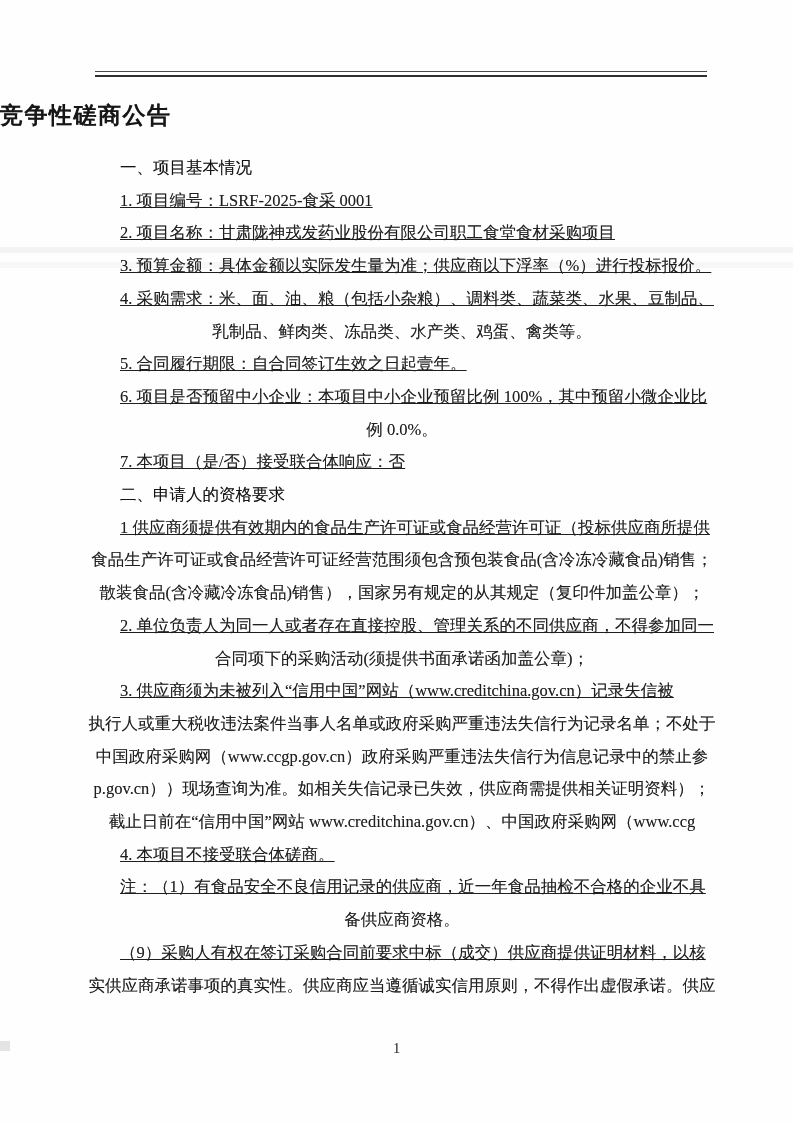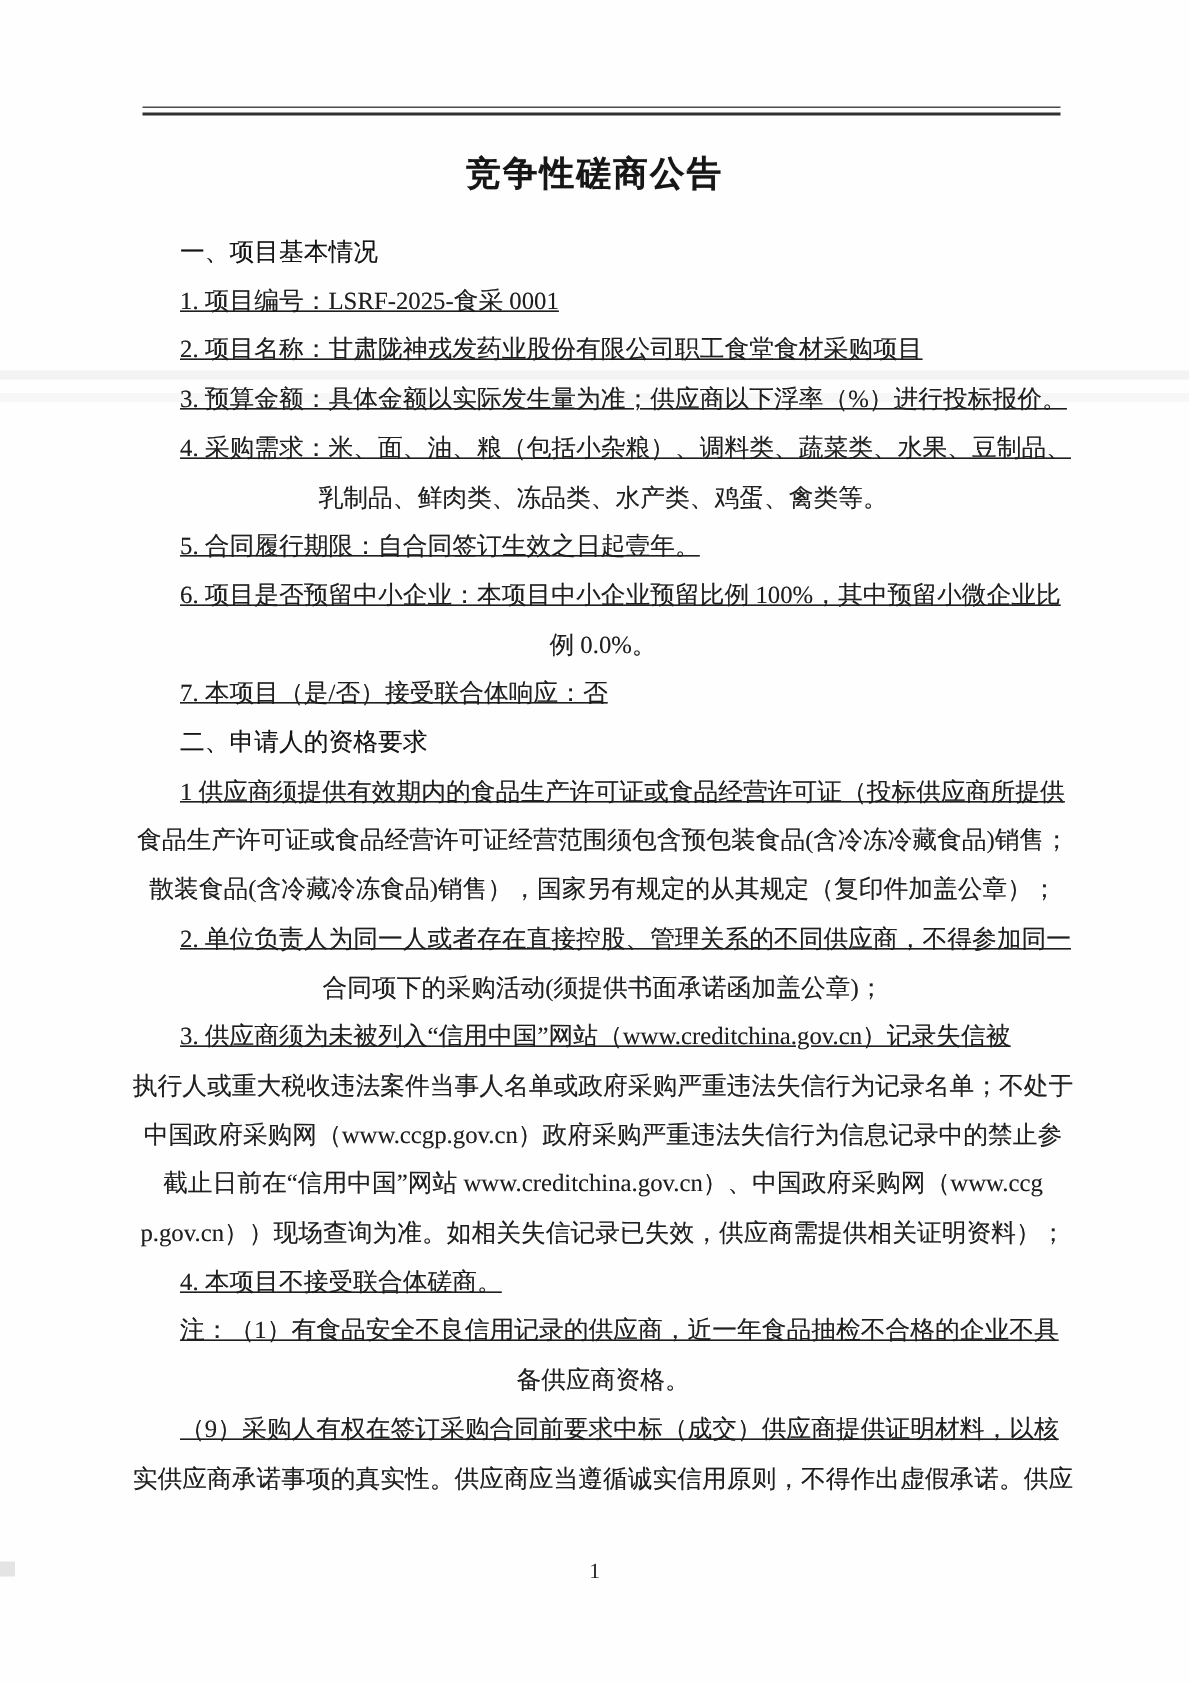--- a/index.html
+++ b/index.html
@@ -36,21 +36,20 @@
     height: 3px;
     border-top: 1.8px solid #4a4a4a;
     border-bottom: 2.6px solid #303030;
   }
 
   .doc-title {
     position: absolute;
     top: 100px;
     left: 0;
     width: 100%;
-    text-align: center;
     font-size: 23px;
     font-weight: bold;
     letter-spacing: 1.5px;
     color: #161616;
     text-shadow: 0 0 0.5px rgba(0,0,0,0.45);
   }
 
   .content {
     position: absolute;
     top: 152px;
@@ -101,22 +100,22 @@
     <div class="line indent">7. 本项目（是/否）接受联合体响应：否</div>
     <div class="line heading">二、申请人的资格要求</div>
     <div class="line indent">1 供应商须提供有效期内的食品生产许可证或食品经营许可证（投标供应商所提供</div>
     <div class="line flush">食品生产许可证或食品经营许可证经营范围须包含预包装食品(含冷冻冷藏食品)销售；</div>
     <div class="line flush">散装食品(含冷藏冷冻食品)销售），国家另有规定的从其规定（复印件加盖公章）；</div>
     <div class="line indent">2. 单位负责人为同一人或者存在直接控股、管理关系的不同供应商，不得参加同一</div>
     <div class="line flush">合同项下的采购活动(须提供书面承诺函加盖公章)；</div>
     <div class="line indent">3. 供应商须为未被列入“信用中国”网站（www.creditchina.gov.cn）记录失信被</div>
     <div class="line flush">执行人或重大税收违法案件当事人名单或政府采购严重违法失信行为记录名单；不处于</div>
     <div class="line flush">中国政府采购网（www.ccgp.gov.cn）政府采购严重违法失信行为信息记录中的禁止参</div>
+    <div class="line flush">p.gov.cn））现场查询为准。如相关失信记录已失效，供应商需提供相关证明资料）；</div>
     <div class="line flush">截止日前在“信用中国”网站 www.creditchina.gov.cn）、中国政府采购网（www.ccg</div>
-    <div class="line flush">p.gov.cn））现场查询为准。如相关失信记录已失效，供应商需提供相关证明资料）；</div>
     <div class="line indent">4. 本项目不接受联合体磋商。</div>
     <div class="line indent">注：（1）有食品安全不良信用记录的供应商，近一年食品抽检不合格的企业不具</div>
     <div class="line flush">备供应商资格。</div>
     <div class="line indent">（9）采购人有权在签订采购合同前要求中标（成交）供应商提供证明材料，以核</div>
     <div class="line flush">实供应商承诺事项的真实性。供应商应当遵循诚实信用原则，不得作出虚假承诺。供应</div>
   </div>
 
   <div class="page-number">1</div>
 
 </div>

